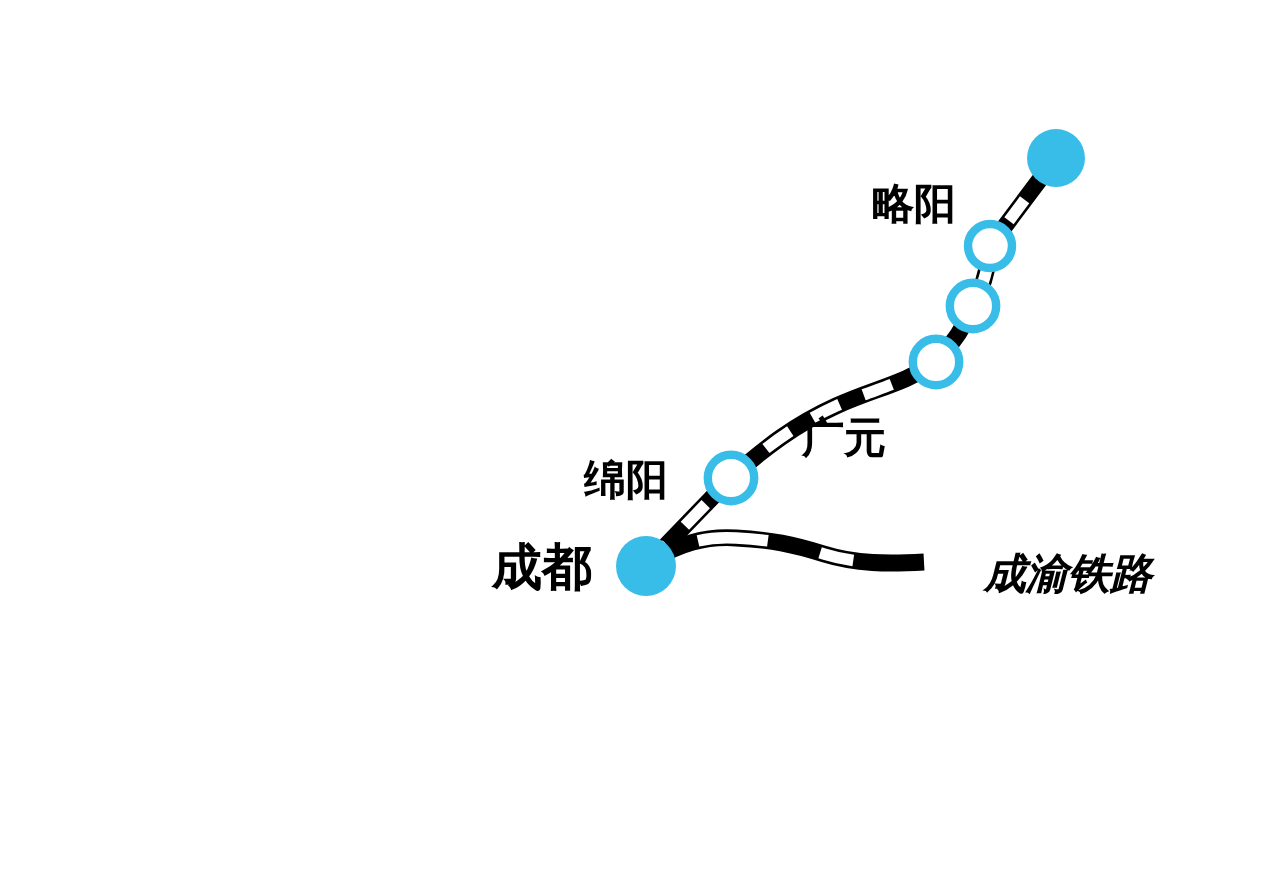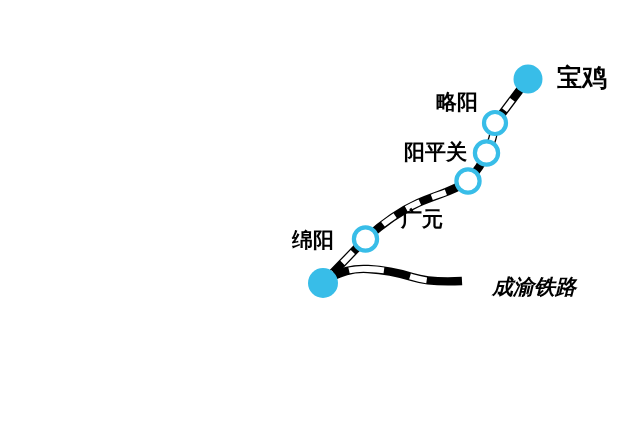--- a/index.html
+++ b/index.html
@@ -25,19 +25,18 @@
     <path class="rail-dash-upper" d="M468,181 Q481,167 486.5,153 Q494,139 495,123 L528,79"></path>
     <path class="rail-base" d="M326,280 C340,272 352,268 368,269 C386,270 396,272 412,277 C428,282 444,282 462,281"></path>
     <path class="rail-dash-branch" d="M326,280 C340,272 352,268 368,269 C386,270 396,272 412,277 C428,282 444,282 462,281"></path>
     <circle cx="323" cy="283" r="15" fill="#38BDE8"></circle>
     <circle cx="528" cy="79" r="14.5" fill="#38BDE8"></circle>
     <circle cx="365.5" cy="239" r="11.6" fill="#ffffff" stroke="#38BDE8" stroke-width="4.2"></circle>
     <circle cx="468" cy="181" r="11.6" fill="#ffffff" stroke="#38BDE8" stroke-width="4.2"></circle>
     <circle cx="486.5" cy="153" r="11.6" fill="#ffffff" stroke="#38BDE8" stroke-width="4.2"></circle>
     <circle cx="495" cy="123" r="11" fill="#ffffff" stroke="#38BDE8" stroke-width="4.2"></circle>
   </svg>
+  <div class="label lbl-big" style="left:246px;top:271px;">成都</div>
   <div class="label lbl-mid" style="left:292px;top:230px;">绵阳</div>
   <div class="label lbl-mid" style="left:401px;top:169px;margin-top:40px;">广元</div>
-  <div class="label lbl-mid" style="left:404px;top:142px;">阳平关</div>
   <div class="label lbl-mid" style="left:436px;top:92px;">略阳</div>
-  <div class="label lbl-big" style="left:557px;top:65px;">宝鸡</div>
   <div class="label lbl-mid" style="left:492px;top:277px;font-style:italic;">成渝铁路</div>
 </div>
 
 </body></html>

